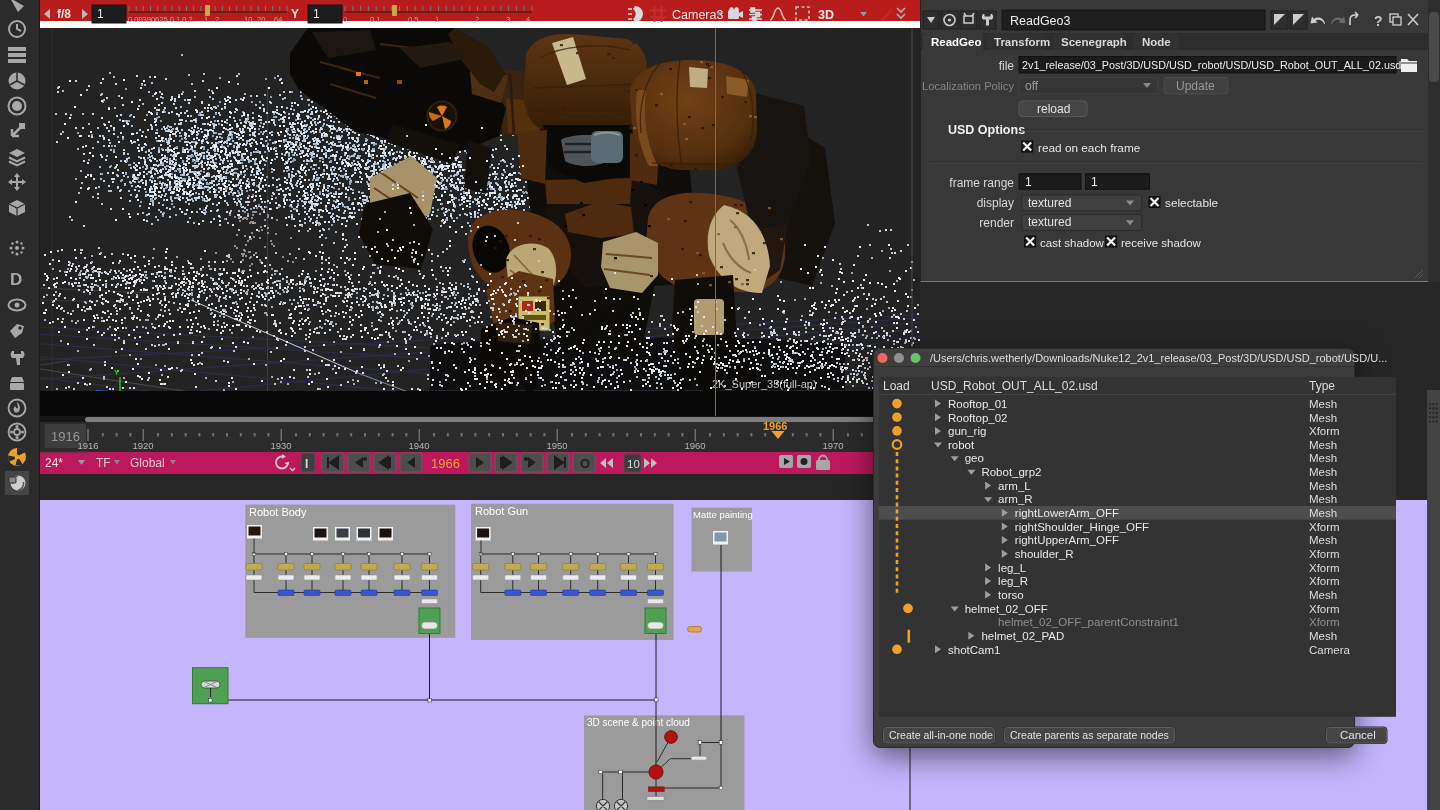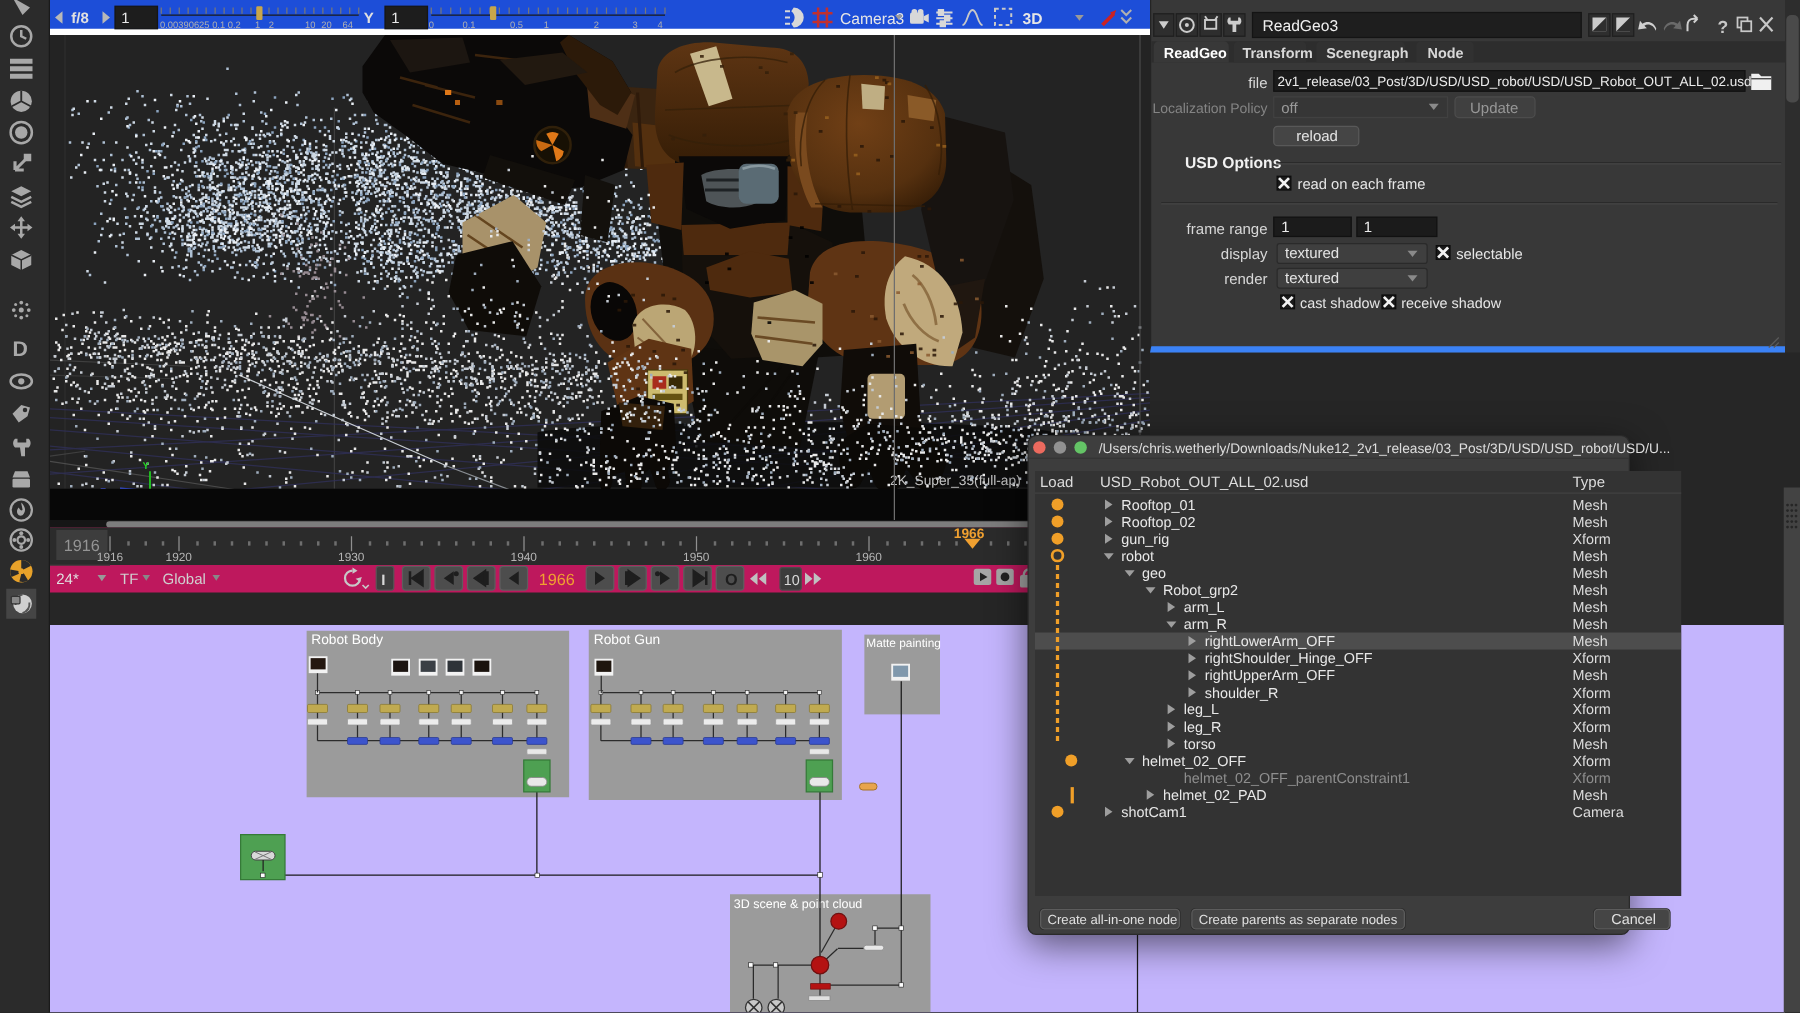--- a/index.html
+++ b/index.html
@@ -95,21 +95,21 @@
 <path d="M9,9 m-7.8,4.5 a9,9 0 0 1 -1,-6 l6.6,1.2 a2.5,2.5 0 0 0 0.4,2.2 z" fill="#2b2b2b"></path>
 <path d="M9,9 m2,1.5 l3.5,5.8 a9,9 0 0 1 -7,0.9 l1.5,-6 a2.5,2.5 0 0 0 2,-0.7 z" fill="#2b2b2b"></path>
         </g>
         <g transform="translate(8,473)">
           <rect x="-3" y="-2" width="24" height="24" fill="#454545"></rect>
           <circle cx="10" cy="10" r="7.5" fill="#cfcfcf"></circle>
           <path d="M10,2.5 C6,4 4,7 4.5,11 M10,17.5 C14,16 16,13 15.5,9" stroke="#555" stroke-width="1.5" fill="none"></path>
           <rect x="1" y="4" width="7" height="6" rx="1" fill="#888" stroke="#333"></rect>
         </g>
       </svg></div>
-<div style="position:absolute;left:40px;top:0;width:880px;height:28px;background:#1d4ed8;border-bottom:5px solid #ffffff">
+<div style="position:absolute;left:40px;top:0;width:880px;height:28px;background:#b91c1c;border-bottom:7px solid #ffffff">
 <svg width="880" height="28" style="position:absolute">
  <path d="M10,9 L4,14 L10,19 Z" fill="#b8b8b8"></path>
  <text x="17" y="18" fill="#e0e0e0" font-size="12" font-weight="bold">f/8</text>
  <path d="M42,9 L48,14 L42,19 Z" fill="#b8b8b8"></path>
  <rect x="52" y="5" width="34" height="18" fill="#1d1d1d" stroke="#151515"></rect>
  <text x="57" y="18" fill="#e8e8e8" font-size="12">1</text>
  <line x1="89.0" y1="6" x2="89.0" y2="11" stroke="#777"></line>
         <line x1="96.2" y1="6" x2="96.2" y2="11" stroke="#777"></line>
         <line x1="103.4" y1="6" x2="103.4" y2="11" stroke="#777"></line>
         <line x1="110.5" y1="6" x2="110.5" y2="11" stroke="#777"></line>
@@ -641,21 +641,21 @@
   </g>
   <g fill="#fff" stroke="#222" stroke-width="0.5">
    <rect x="558.9" y="270.2" width="3.5" height="3.5"></rect>
             <rect x="578.7" y="270.2" width="3.5" height="3.5"></rect>
    <rect x="658.2" y="240.7" width="3.5" height="3.5"></rect>
             <rect x="679.2" y="240.7" width="3.5" height="3.5"></rect>
    <rect x="679.2" y="286.2" width="3.5" height="3.5"></rect>
   </g>
  </g>
 </svg></div>
-<div style="position:absolute;left:920px;top:0;width:508px;height:282px;background:#383838;border-left:1px solid #242424;border-bottom:5px solid #3b82f6">
+<div style="position:absolute;left:920px;top:0;width:508px;height:282px;background:#383838;border-left:1px solid #242424;border-bottom:1px solid #3b82f6">
 <svg width="508" height="282">
  <rect x="2" y="11" width="16" height="18" fill="#2e2e2e" stroke="#1f1f1f"></rect>
  <path d="M6,17 l8,0 l-4,6 z" fill="#ccc"></path>
  <rect x="20" y="11" width="17" height="18" fill="#2e2e2e" stroke="#1f1f1f"></rect>
  <circle cx="28.5" cy="20" r="5.5" fill="none" stroke="#ccc" stroke-width="1.6"></circle>
         <circle cx="28.5" cy="20" r="1.6" fill="#ccc"></circle>
  <rect x="39" y="11" width="17" height="18" fill="#2e2e2e" stroke="#1f1f1f"></rect>
  <g stroke="#ccc" stroke-width="1.5" fill="none">
           <rect x="43" y="16" width="9" height="7"></rect>
           <path d="M45,16 l-2,-3 m8,3 l2,-3"></path>
@@ -767,21 +767,21 @@
           <circle cx="6.4" cy="17.200000000000003" r="1.1"></circle>
           <circle cx="6.4" cy="21.6" r="1.1"></circle>
           <circle cx="9.8" cy="4.0" r="1.1"></circle>
           <circle cx="9.8" cy="8.4" r="1.1"></circle>
           <circle cx="9.8" cy="12.8" r="1.1"></circle>
           <circle cx="9.8" cy="17.200000000000003" r="1.1"></circle>
           <circle cx="9.8" cy="21.6" r="1.1"></circle>
         </g>
  </svg>
 </div>
-<div style="position:absolute;left:822px;top:348px;width:482px;height:400px;background:#3d3d3d;border-radius:7px;box-shadow:0 8px 30px rgba(0,0,0,0.55);border:1px solid #2a2a2a">
+<div style="position:absolute;left:873px;top:348px;width:482px;height:400px;background:#3d3d3d;border-radius:7px;box-shadow:0 8px 30px rgba(0,0,0,0.55);border:1px solid #2a2a2a">
 <div style="position:absolute;left:0;top:0;width:100%;height:18px;border-radius:7px 7px 0 0;background:#3e3e3e;border-bottom:1px solid #303030">
 <svg width="529" height="18">
  <circle cx="8.5" cy="9" r="5" fill="#ec6a5e"></circle>
           <circle cx="25" cy="9" r="5" fill="#919191"></circle>
           <circle cx="41.5" cy="9" r="5" fill="#64c466"></circle>
  <text x="56" y="13" fill="#dedede" font-size="11">/Users/chris.wetherly/Downloads/Nuke12_2v1_release/03_Post/3D/USD/USD_robot/USD/U...</text>
 </svg></div>
 <svg width="529" height="382" style="position:absolute;top:18px">
  <clipPath id="lc">
           <rect x="5" y="11" width="517" height="331"></rect>

